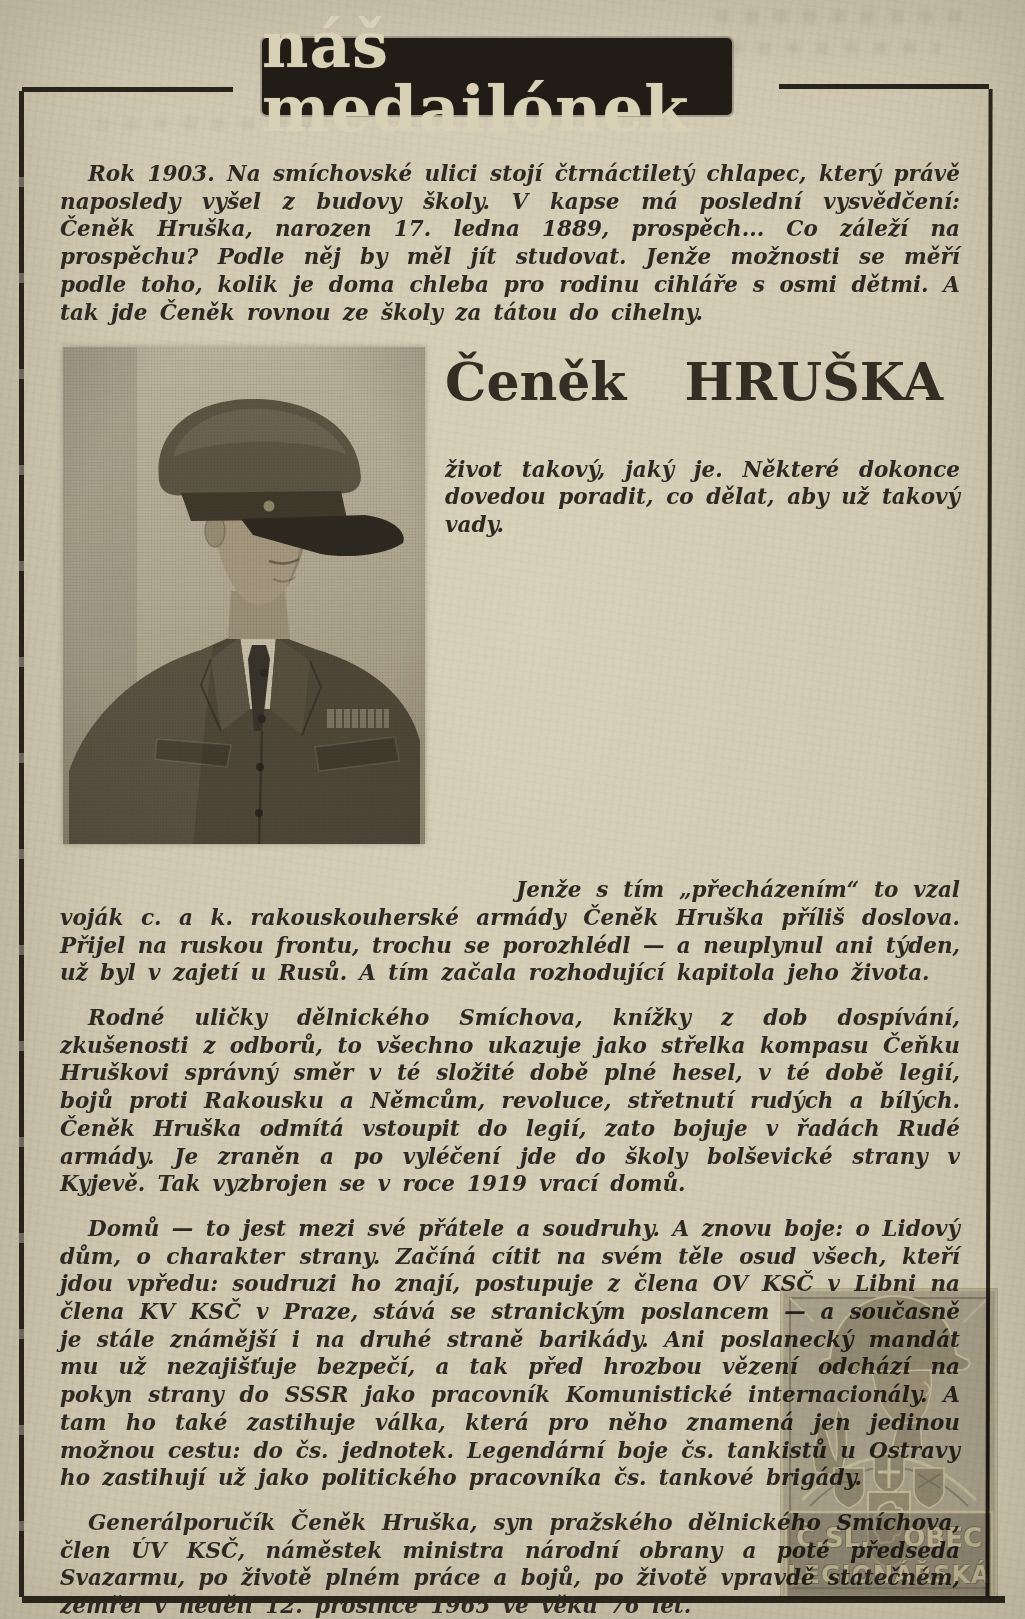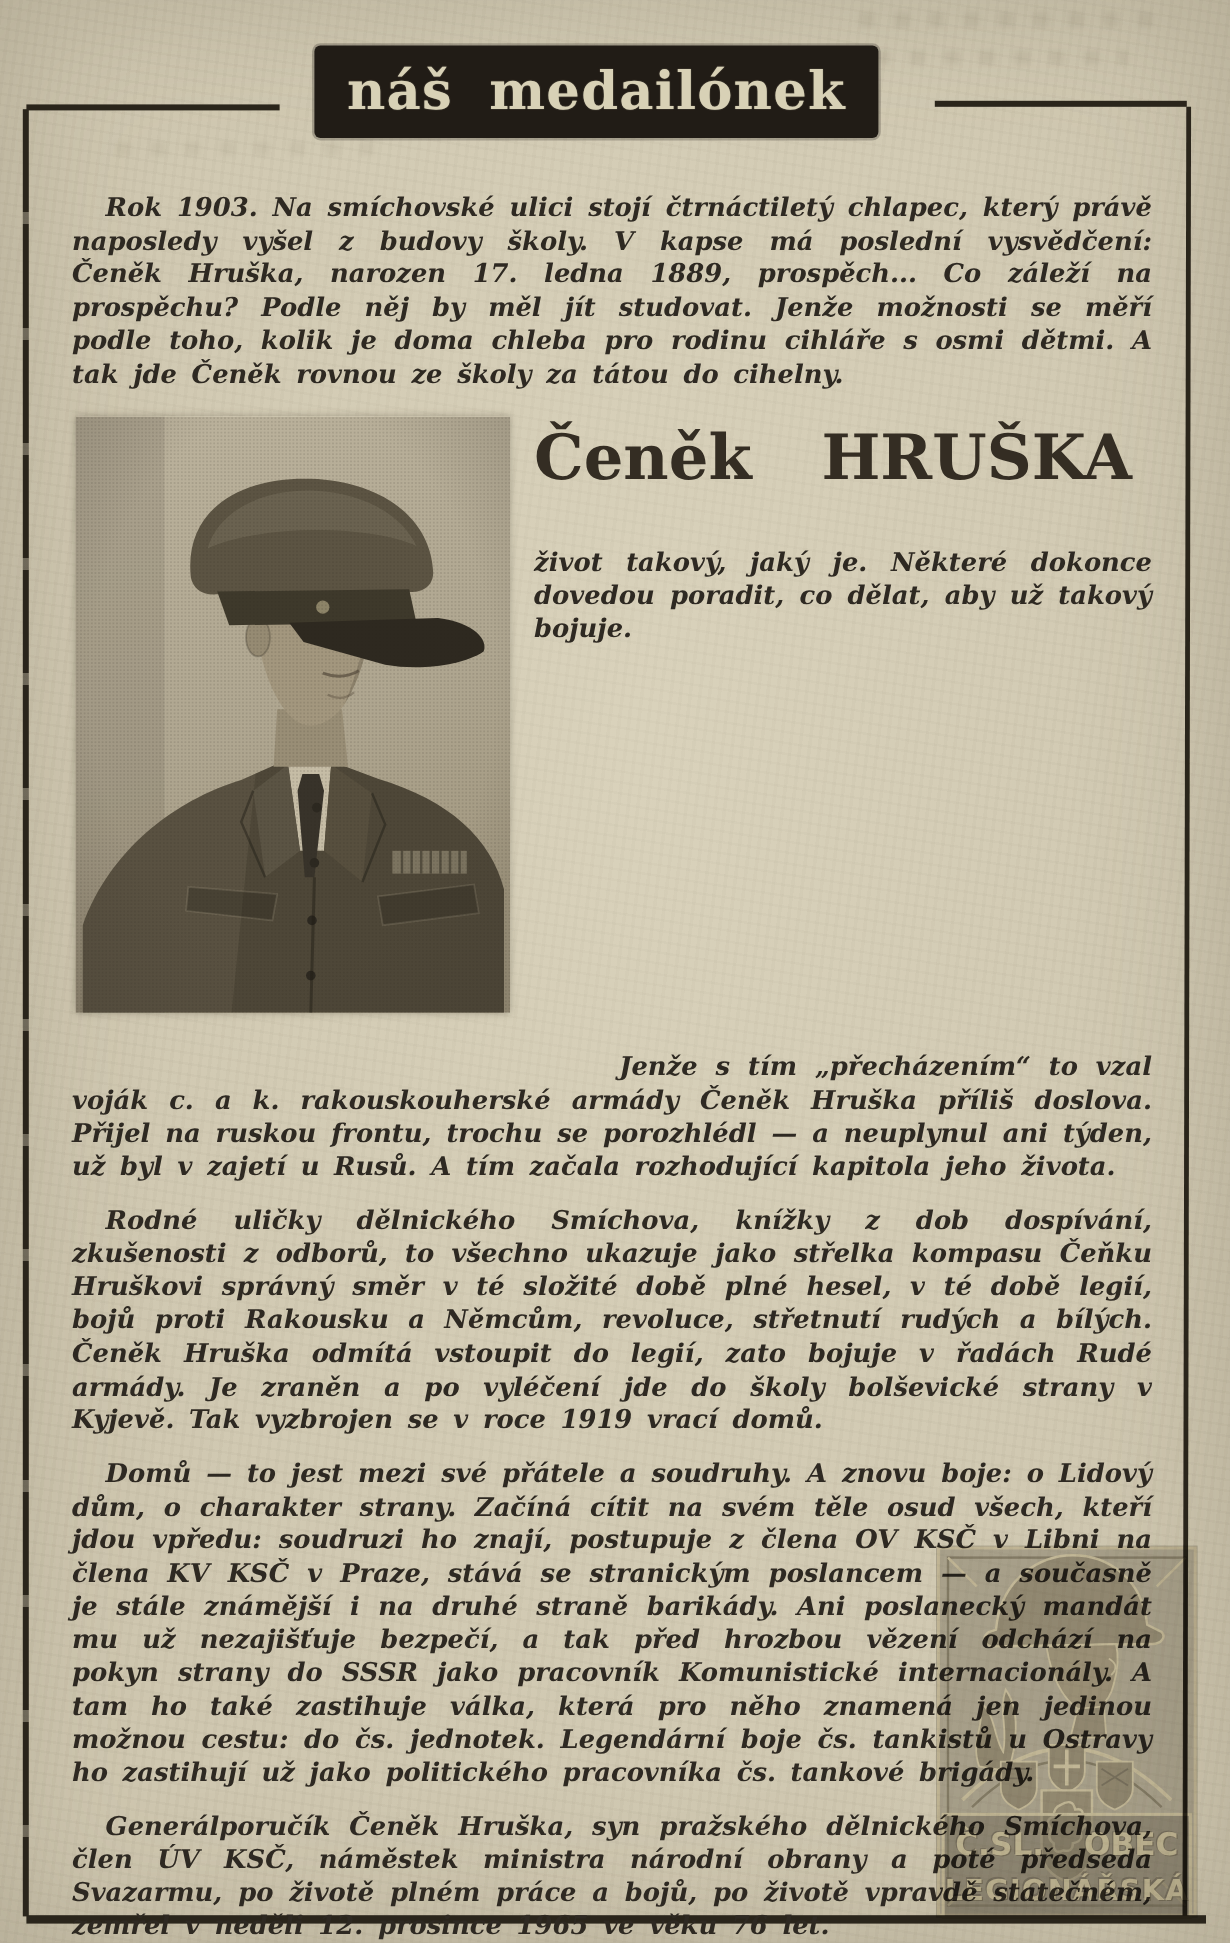--- a/index.html
+++ b/index.html
@@ -26,21 +26,21 @@
   .rule-bottom{left:22px;top:1596px;width:983px;height:7px;}
   
   .masthead{
     position:absolute;left:262px;top:38px;width:470px;height:77px;
     background:#211c16;border-radius:5px;
     display:flex;align-items:center;justify-content:center;
     box-shadow:0 0 0 2px rgba(33,28,22,.25);
   }
   .masthead span{
     font-family:"DejaVu Serif", serif;
-    font-weight:bold;font-size:44px;line-height:1;
+    font-weight:bold;font-size:64px;line-height:1;
     color:#d8d1b6;letter-spacing:1px;word-spacing:14px;
     text-shadow:0 0 1px rgba(216,209,182,.6);
   }
   
   .ghost{position:absolute;filter:blur(2px);opacity:.5;pointer-events:none;
     background:repeating-linear-gradient(90deg, rgba(116,106,84,.22) 0 13px, transparent 13px 29px);}
   .ghost-1{left:716px;top:10px;width:262px;height:13px;}
   .ghost-2{left:700px;top:42px;width:240px;height:12px;}
   .ghost-3{left:96px;top:118px;width:220px;height:12px;opacity:.35;}
   
@@ -165,21 +165,21 @@
           <circle cx="197" cy="420" r="4" fill="#2c2820"></circle>
           <circle cx="196" cy="466" r="4" fill="#2c2820"></circle>
           <path d="M 199,384 L 196,497" stroke="rgba(30,26,20,.45)" stroke-width="2.5" fill="none"></path>
 
           <rect x="0" y="0" width="362" height="497" fill="url(#ht)" opacity="0.15"></rect>
           <rect x="0" y="0" width="362" height="497" fill="url(#vin)"></rect>
         </svg>
       </figure>
 
       <h1 class="headline">Čeněk HRUŠKA</h1>
-      <p>život takový, jaký je. Některé dokonce dovedou poradit, co dělat, aby už takový bojuje.</p>
+      <p>život takový, jaký je. Některé dokonce dovedou poradit, co dělat, aby už takový vady.</p>
     </div>
 
     <p class="p5">Jenže s tím „přecházením“ to vzal voják c. a k. rakouskouherské armády Čeněk Hruška příliš doslova. Přijel na ruskou frontu, trochu se porozhlédl — a neuplynul ani týden, už byl v zajetí u Rusů. A tím začala rozhodující kapitola jeho života.</p>
     <p class="p-indent gap">Rodné uličky dělnického Smíchova, knížky z dob dospívání, zkušenosti z odborů, to všechno ukazuje jako střelka kompasu Čeňku Hruškovi správný směr v té složité době plné hesel, v té době legií, bojů proti Rakousku a Němcům, revoluce, střetnutí rudých a bílých. Čeněk Hruška odmítá vstoupit do legií, zato bojuje v řadách Rudé armády. Je zraněn a po vyléčení jde do školy bolševické strany v Kyjevě. Tak vyzbrojen se v roce 1919 vrací domů.</p>
     <p class="p-indent gap">Domů — to jest mezi své přátele a soudruhy. A znovu boje: o Lidový dům, o charakter strany. Začíná cítit na svém těle osud všech, kteří jdou vpředu: soudruzi ho znají, postupuje z člena OV KSČ v Libni na člena KV KSČ v Praze, stává se stranickým poslancem — a současně je stále známější i na druhé straně barikády. Ani poslanecký mandát mu už nezajišťuje bezpečí, a tak před hrozbou vězení odchází na pokyn strany do SSSR jako pracovník Komunistické internacionály. A tam ho také zastihuje válka, která pro něho znamená jen jedinou možnou cestu: do čs. jednotek. Legendární boje čs. tankistů u Ostravy ho zastihují už jako politického pracovníka čs. tankové brigády.</p>
     <p class="p-indent gap">Generálporučík Čeněk Hruška, syn pražského dělnického Smíchova, člen ÚV KSČ, náměstek ministra národní obrany a poté předseda Svazarmu, po životě plném práce a bojů, po životě vpravdě statečném, zemřel v neděli 12. prosince 1965 ve věku 76 let.</p>
   </div>
 
   <div class="stamp">
     <svg viewBox="0 0 234 345">

